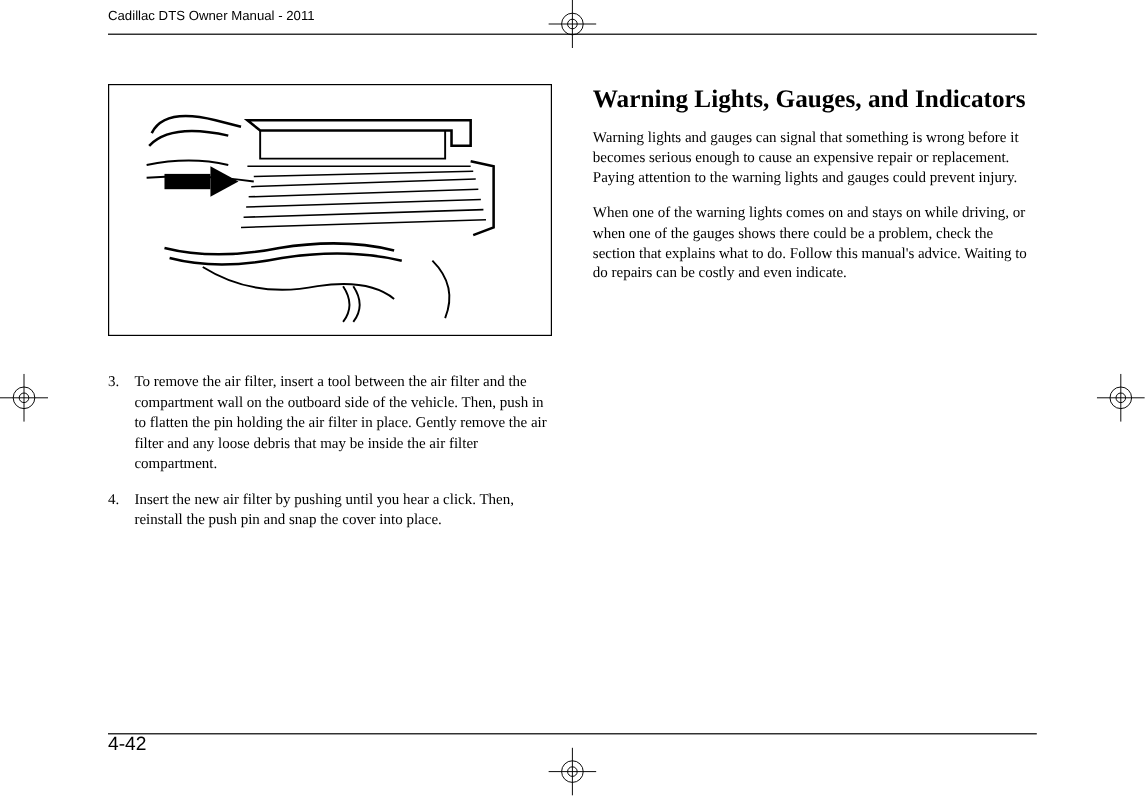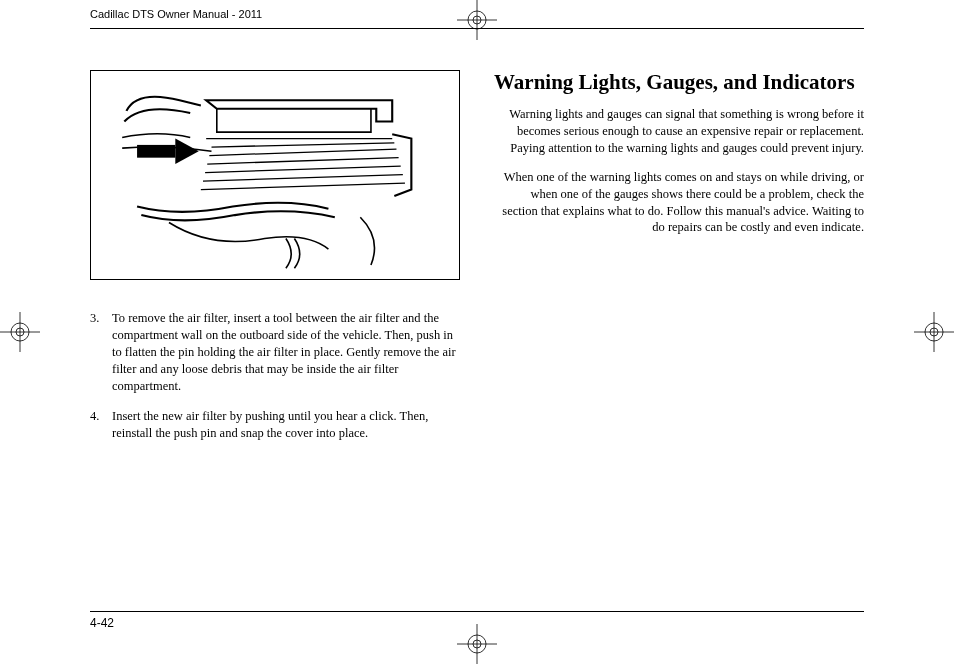--- a/index.html
+++ b/index.html
@@ -96,26 +96,26 @@
     position: absolute;
     left: -22px;
     top: 0;
   }
   h2.section-title {
     font-size: 21px;
     font-weight: bold;
     margin-bottom: 12px;
     line-height: 1.15;
   }
-  .para { margin-bottom: 12px; text-align: right; }
+  .para { margin-bottom: 12px; }
   .page-number {
     position: absolute;
     left: 90px;
     bottom: 38px;
-    font-size: 12px;
+    font-size: 16px;
   }
 </style>
 </head>
 <body>
 
 <div class="page">
 
   <div class="regmark-top">
     <svg width="40" height="40" viewBox="0 0 40 40">
       <line x1="20" y1="0" x2="20" y2="40" stroke="#000" stroke-width="0.8"></line>

